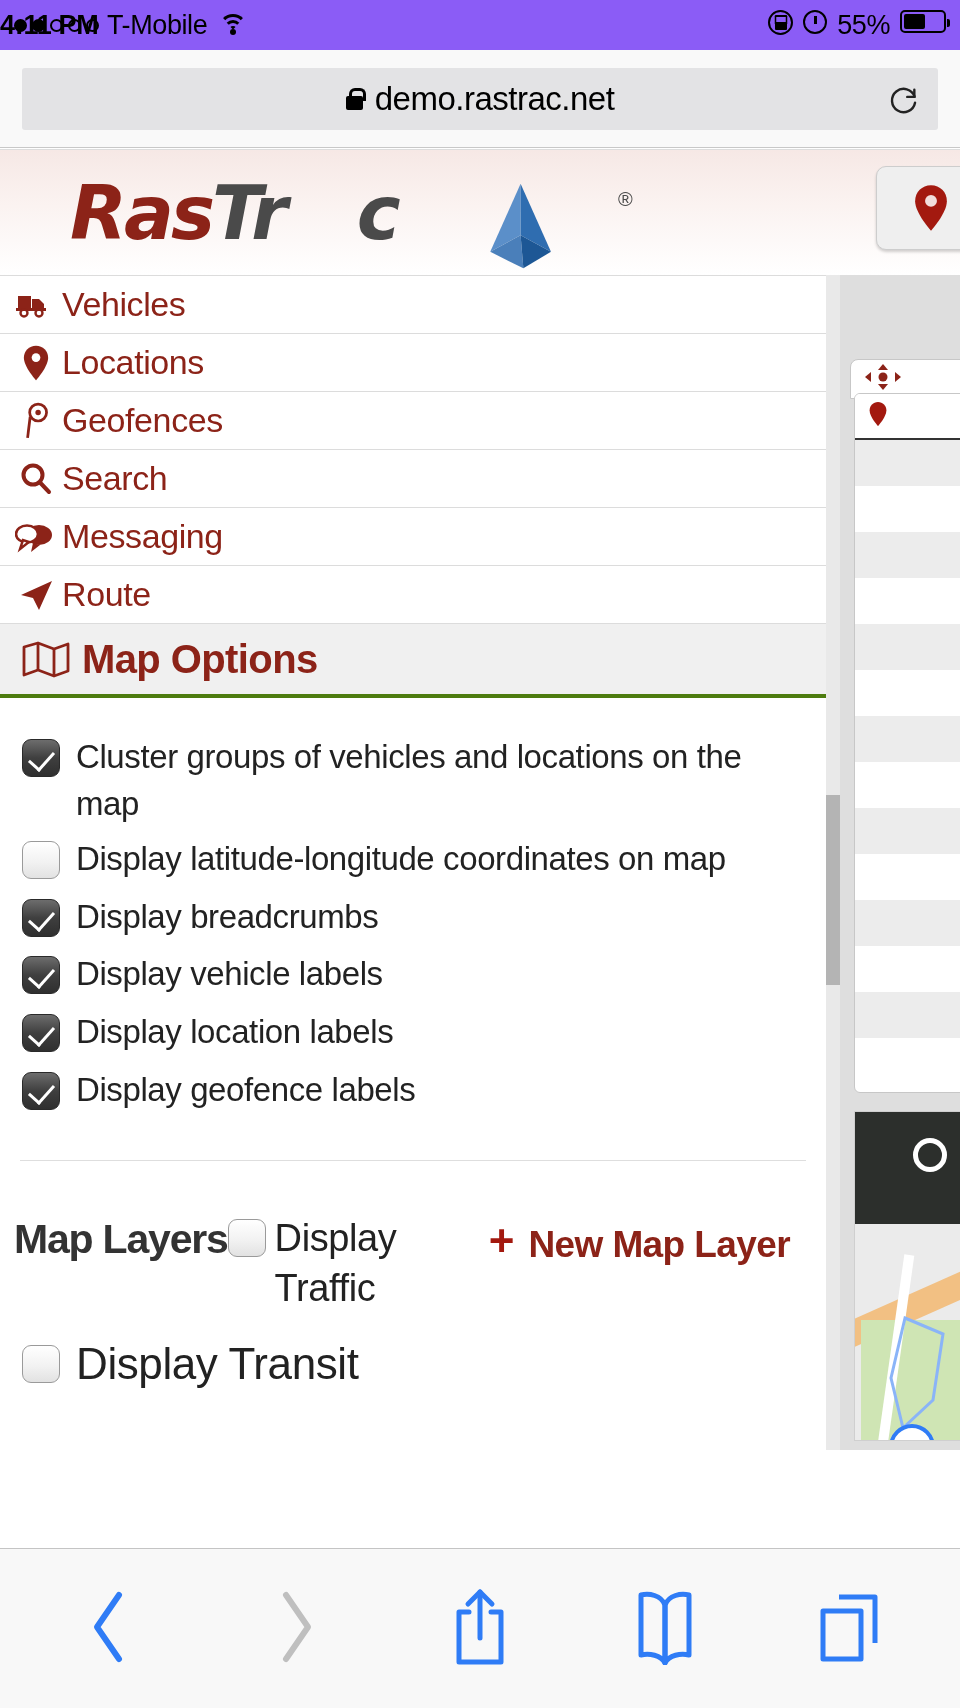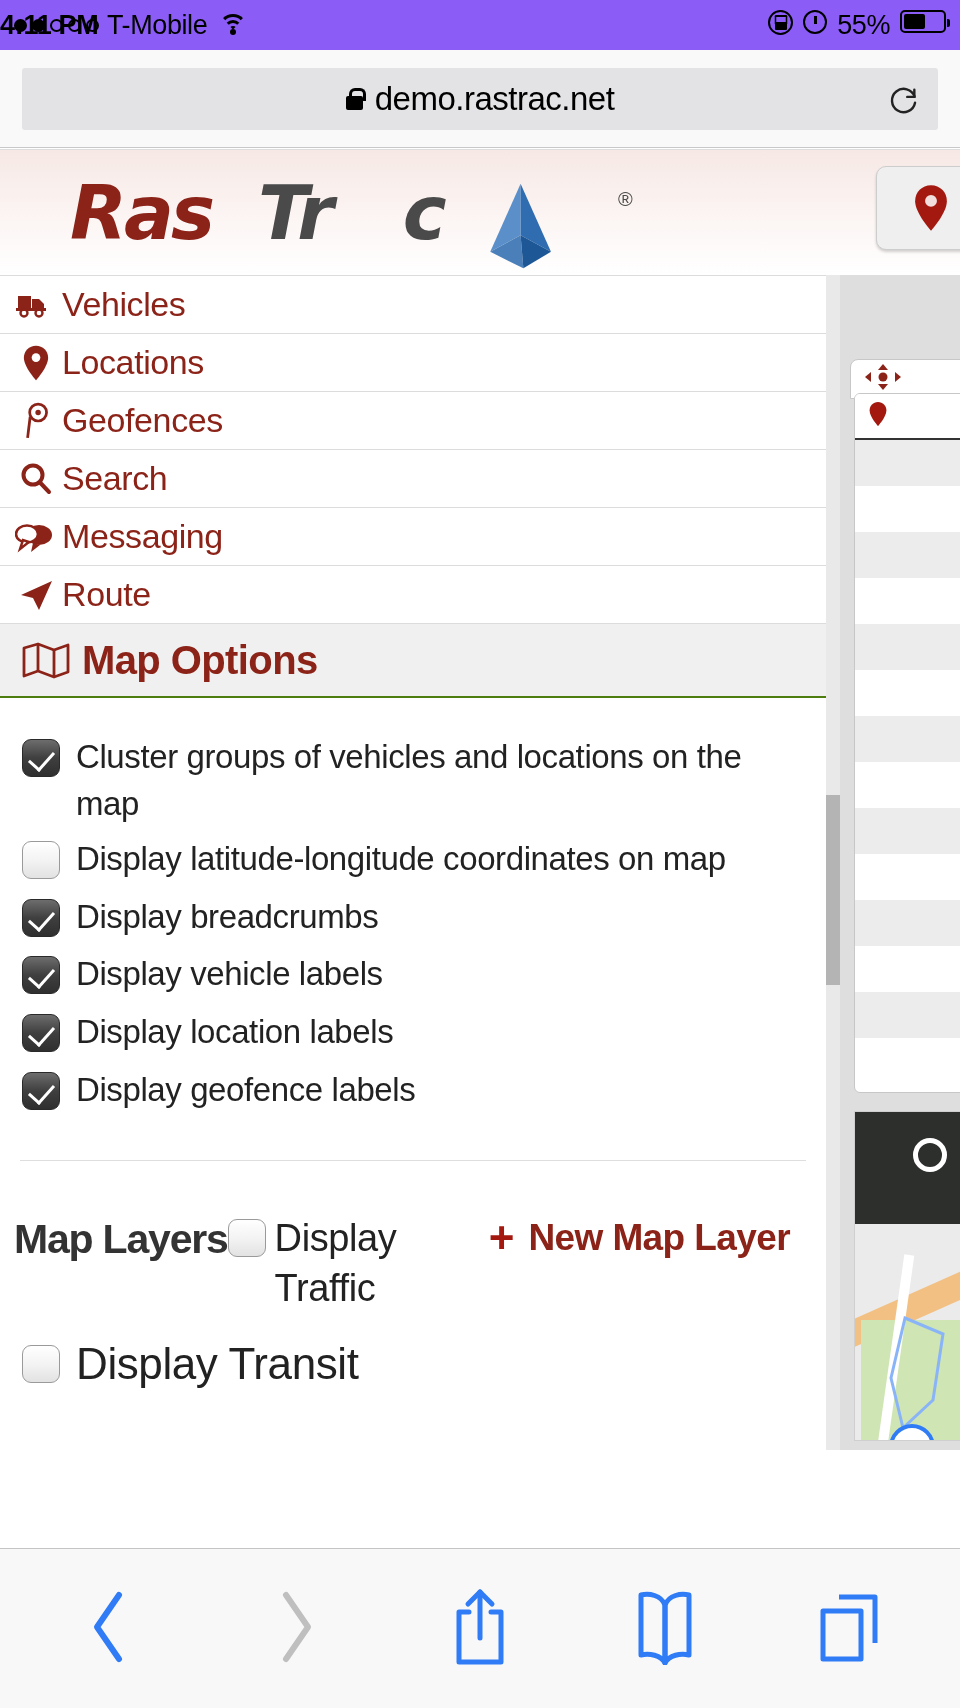--- a/index.html
+++ b/index.html
@@ -81,21 +81,21 @@
   .app-header {
     position:absolute; top:149px; left:0; width:960px; height:126px;
     background:linear-gradient(180deg,#f6e8e5 0%,#fbf3f1 45%,#ffffff 100%);
     border-top:1px solid #ddd;
   }
   .logo { position:absolute; left:70px; top:24px; height:78px;
           display:flex; align-items:center; }
   .logo-text { font-family:"DejaVu Sans", sans-serif; font-style:italic;
                font-weight:700; font-size:74px; letter-spacing:-3px; line-height:1; }
   .lg-ras { color:#8c2318; }
-  .lg-tr  { color:#4a4a4a;margin-left:46px; }
+  .lg-tr  { color:#4a4a4a; }
   .lg-c   { color:#4a4a4a; }
   .logo-arrow { position:absolute; left:400px; top:6px; width:92px; height:92px; }
   .logo-reg { position:absolute; left:548px; top:14px; font-size:20px; color:#4a4a4a; }
   .hdr-btn {
     position:absolute; right:-26px; top:16px; width:110px; height:84px;
     background:#efefef; border:1px solid #cdcdcd; border-radius:10px;
     box-shadow:0 2px 3px rgba(0,0,0,.18);
     display:flex; align-items:center; justify-content:center;
   }
   .pin-red { width:34px; height:46px; }
@@ -112,21 +112,21 @@
   .nav-item {
     height:58px; display:flex; align-items:center; gap:0;
     border-bottom:1px solid #dcdcdc; padding-left:10px;
   }
   .nav-ico { width:52px; display:flex; align-items:center; justify-content:center;
              color:#8c2318; flex:none; }
   .nav-label { font-size:34px; color:#8c2318; letter-spacing:-0.4px; }
 
   .section-head {
     height:74px; background:#f0f0f0; display:flex; align-items:center;
-    padding-left:10px; border-bottom:2px solid #4d7c0f;text-align:right;
+    padding-left:10px; border-bottom:4px solid #4d7c0f;text-align:right;
   }
   .section-head .nav-ico { width:72px; }
   .section-title { font-size:40px; font-weight:700; color:#8c2318; letter-spacing:-0.6px; }
 
   .opts { padding:36px 0 0 0; }
   .opt-row { display:flex; align-items:flex-start; padding:0 16px 0 22px;
              margin-bottom:11px; }
   .opt-row.first { margin-bottom:8px; }
   .cb {
     flex:none; width:38px; height:38px; border-radius:9px; margin-top:5px;
@@ -153,21 +153,21 @@
   .layers-row { display:flex; align-items:flex-start; padding:42px 16px 0 14px;
                 position:relative; }
   .layers-title { font-size:41px; font-weight:700; color:#333; letter-spacing:-1.2px;
                   white-space:nowrap; line-height:1.1; margin-top:14px; }
   .traffic-box { display:flex; align-items:flex-start; max-width:185px; margin-top:10px; }
   .traffic-box .cb { margin-top:6px; margin-right:9px; }
   .traffic-label { font-size:38px; color:#222; line-height:1.32; letter-spacing:-0.4px; }
   .new-layer { position:absolute; right:36px; top:56px; display:flex;
                align-items:center; gap:14px; }
   .plus { font-size:44px; font-weight:700; color:#a3190f; line-height:0.7; }
-  .new-layer-label { font-size:37px; font-weight:700; color:#8c2318; letter-spacing:-0.6px; }
+  .new-layer-label { font-size:37px; font-weight:700; color:#8c2318; letter-spacing:-0.6px;margin-top:7px; }
 
   .transit-row { display:flex; align-items:center; padding:26px 16px 0 22px; }
   .transit-row .cb { margin-top:0; }
   .transit-label { font-size:44px; color:#222; letter-spacing:-0.4px; }
 
   
   .scrolltrack { position:absolute; left:826px; top:0; width:14px; height:1175px;
                  background:#e9e9e9; }
   .scrollthumb { position:absolute; left:826px; top:520px; width:14px; height:190px;
                  background:#b4b4b4; }

